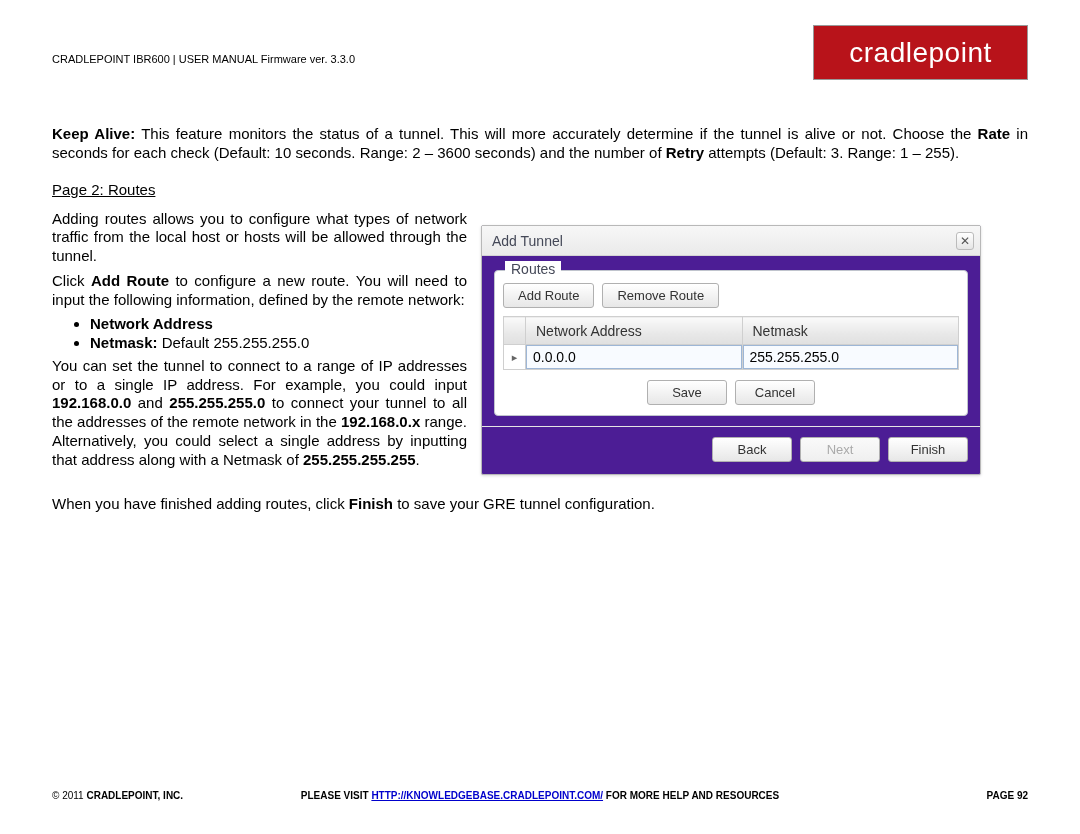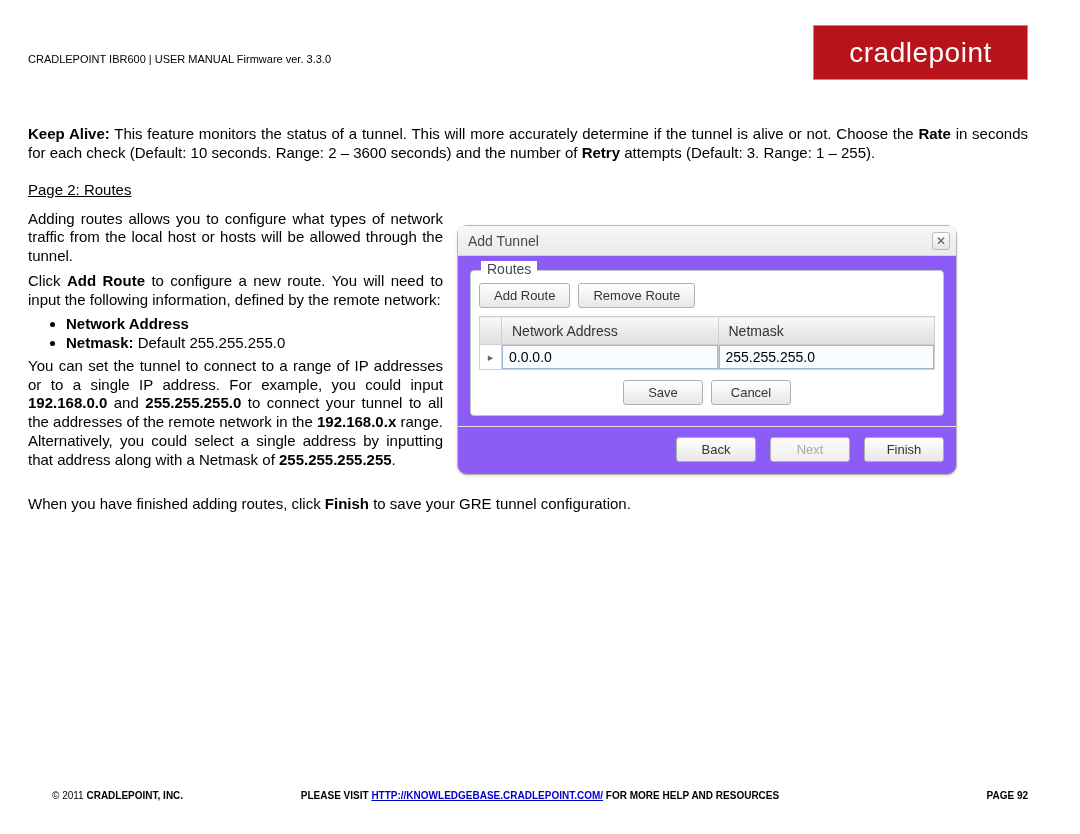--- a/index.html
+++ b/index.html
@@ -6,21 +6,21 @@
   body {
     font-family: Arial, Helvetica, sans-serif;
     font-size: 15px;
     color: #000;
     width: 1080px;
     height: 834px;
     position: relative;
     background: #fff;
   }
   .page {
-    padding: 25px 52px 0 28px;
+    padding: 25px 52px 0 52px;
   }
   .header-row {
     display: flex;
     justify-content: space-between;
     align-items: flex-start;
     margin-bottom: 45px;
   }
   .header-text {
     font-size: 11px;
     margin-top: 28px;
@@ -65,24 +65,24 @@
     margin: 4px 0 4px 38px;
     list-style: disc;
   }
   .bullets li { line-height: 1.25; }
 
   
   .dialog {
     width: 500px;
     flex: 0 0 500px;
     border: 1px solid #b8b8b8;
-    background: #8b5cf6;
+    background: #4c1d95;
     font-family: "Segoe UI", Tahoma, sans-serif;
     color: #333;
-    border-radius: 10px;
+    border-radius: 2px;
     box-shadow: 0 1px 3px rgba(0,0,0,0.15);
   }
   .dlg-titlebar {
     display: flex;
     justify-content: space-between;
     align-items: center;
     height: 30px;
     padding: 0 6px 0 10px;
     background: linear-gradient(#f7f7f7,#eaeaea);
     border-bottom: 1px solid #d4d4d4;
@@ -171,21 +171,21 @@
   }
   .save-cancel-row {
     display: flex;
     justify-content: center;
     gap: 8px;
     margin-top: 10px;
   }
   .dlg-footer {
     display: flex;
     justify-content: flex-end;
-    gap: 14px;
+    gap: 8px;
     padding: 10px 12px 12px;
     border-top: 1px solid #e4e4e4;
   }
   .btn.disabled {
     color: #aaa;
     cursor: default;
     background: linear-gradient(#fafafa,#efefef);
   }
   .after-dialog {
     margin-top: 20px;

